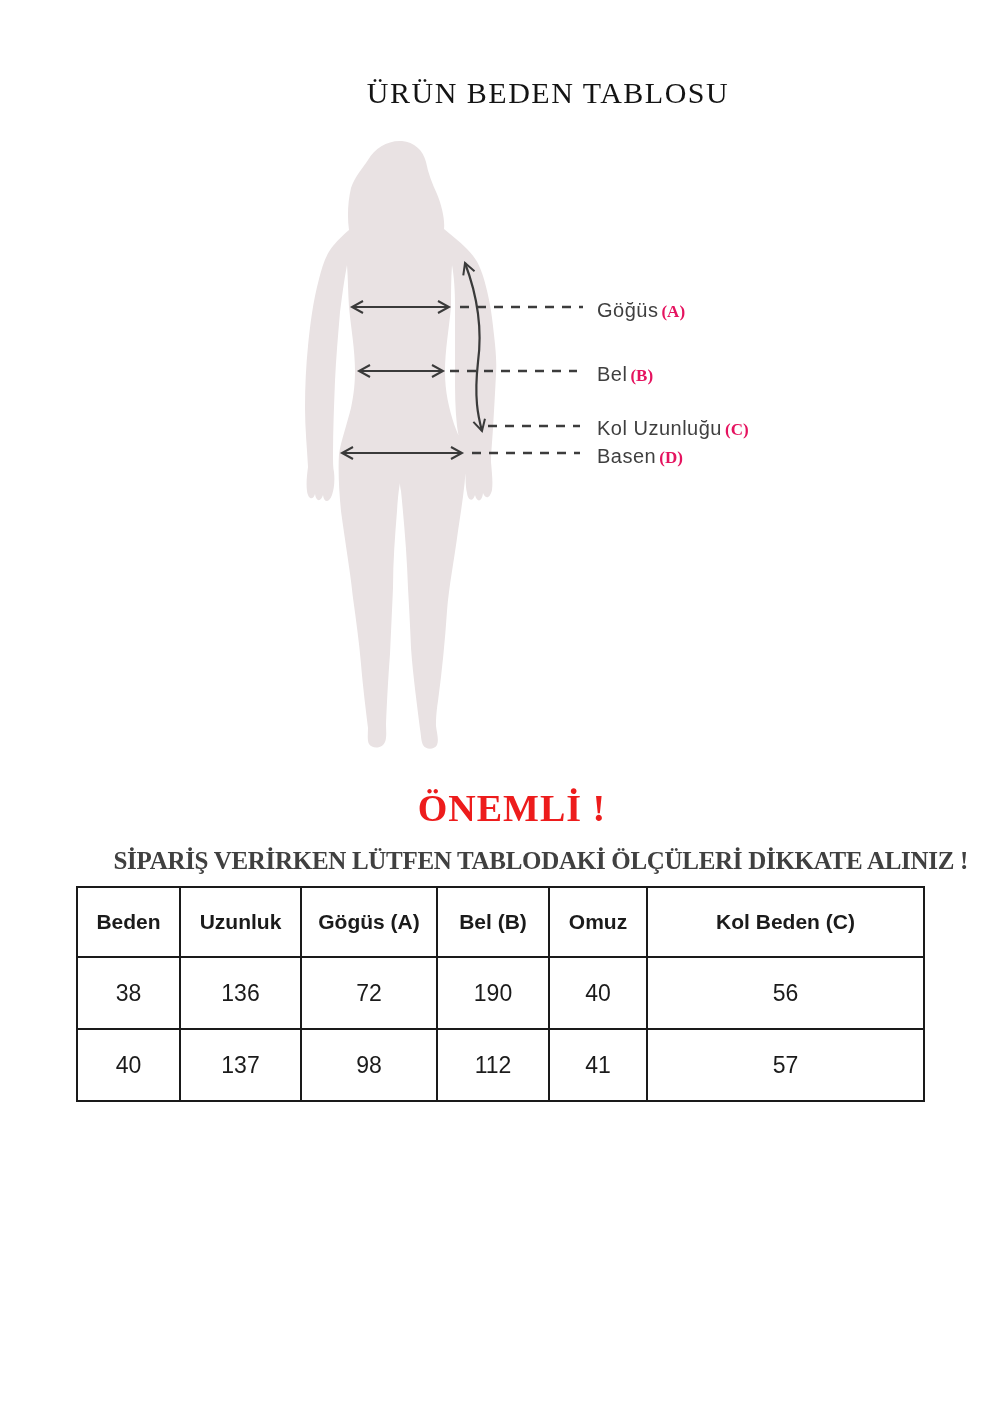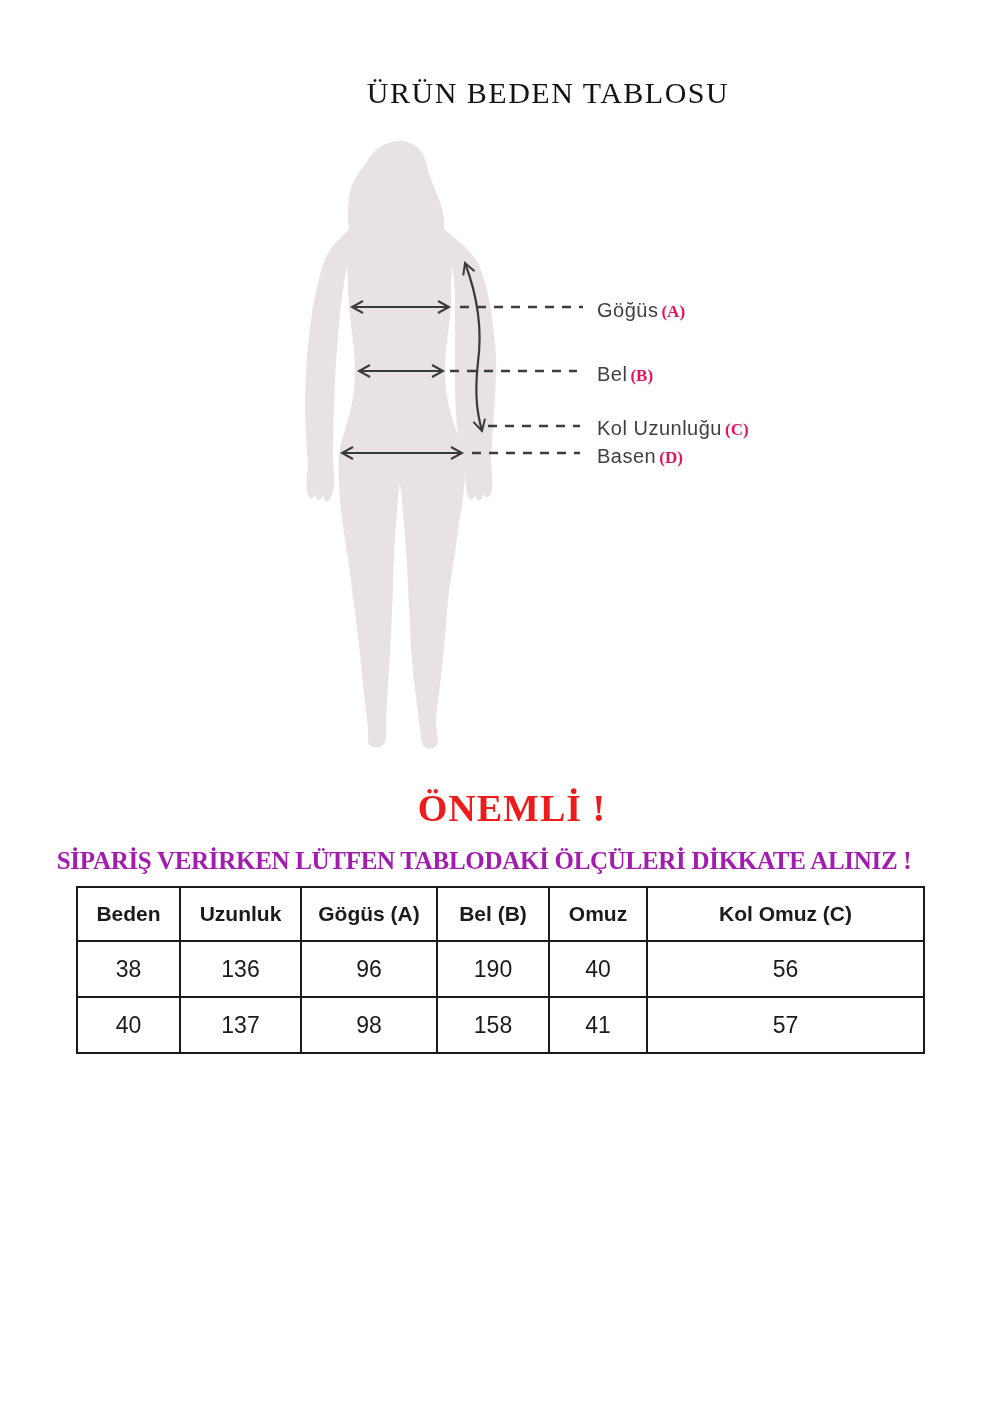--- a/index.html
+++ b/index.html
@@ -33,34 +33,34 @@
   .important-heading{
     position:absolute;top:786px;left:0;width:1000px;
     text-align:center;margin:0;
     font-family:"Liberation Serif",serif;
     font-size:38px;font-weight:700;letter-spacing:1px;
     color:#ed1c1c;
     padding-left:12px;
   }
   .warning-text{
     position:absolute;top:847px;left:0;width:968px;
-    text-align:center;
+    text-align:right;
     font-family:"Liberation Serif",serif;
     font-size:25px;font-weight:700;letter-spacing:-0.3px;
-    color:#a21caf;white-space:nowrap;
+    color:#404040;white-space:nowrap;
   }
   table.size-table{
     position:absolute;top:886px;left:76px;
     width:847px;border-collapse:collapse;
     table-layout:fixed;
   }
   table.size-table th,table.size-table td{
     border:2px solid #1a1a1a;
     text-align:center;vertical-align:middle;
-    color:#1b1b1b;padding:0;
+    color:#1b1b1b;padding:8px;
   }
   table.size-table th{height:52px;font-size:21px;font-weight:700;}
   table.size-table td{height:54px;font-size:23px;font-weight:400;}
 </style>
 </head>
 <body>
 
 <div class="page">
 
   <h1 class="page-title">ÜRÜN BEDEN TABLOSU</h1>
@@ -185,36 +185,36 @@
         <col style="width:98px">
         <col style="width:277px">
     </colgroup>
     <thead>
       <tr>
         <th>Beden</th>
         <th>Uzunluk</th>
         <th>Gögüs (A)</th>
         <th>Bel (B)</th>
         <th>Omuz</th>
-        <th>Kol Omuz (C)</th>
+        <th>Kol Beden (C)</th>
       </tr>
     </thead>
     <tbody>
       <tr>
         <td>38</td>
         <td>136</td>
-        <td>96</td>
+        <td>72</td>
         <td>190</td>
         <td>40</td>
         <td>56</td>
       </tr>
       <tr>
         <td>40</td>
         <td>137</td>
         <td>98</td>
-        <td>158</td>
+        <td>112</td>
         <td>41</td>
         <td>57</td>
       </tr>
     </tbody>
   </table>
 
 </div>
 
 </body></html>

